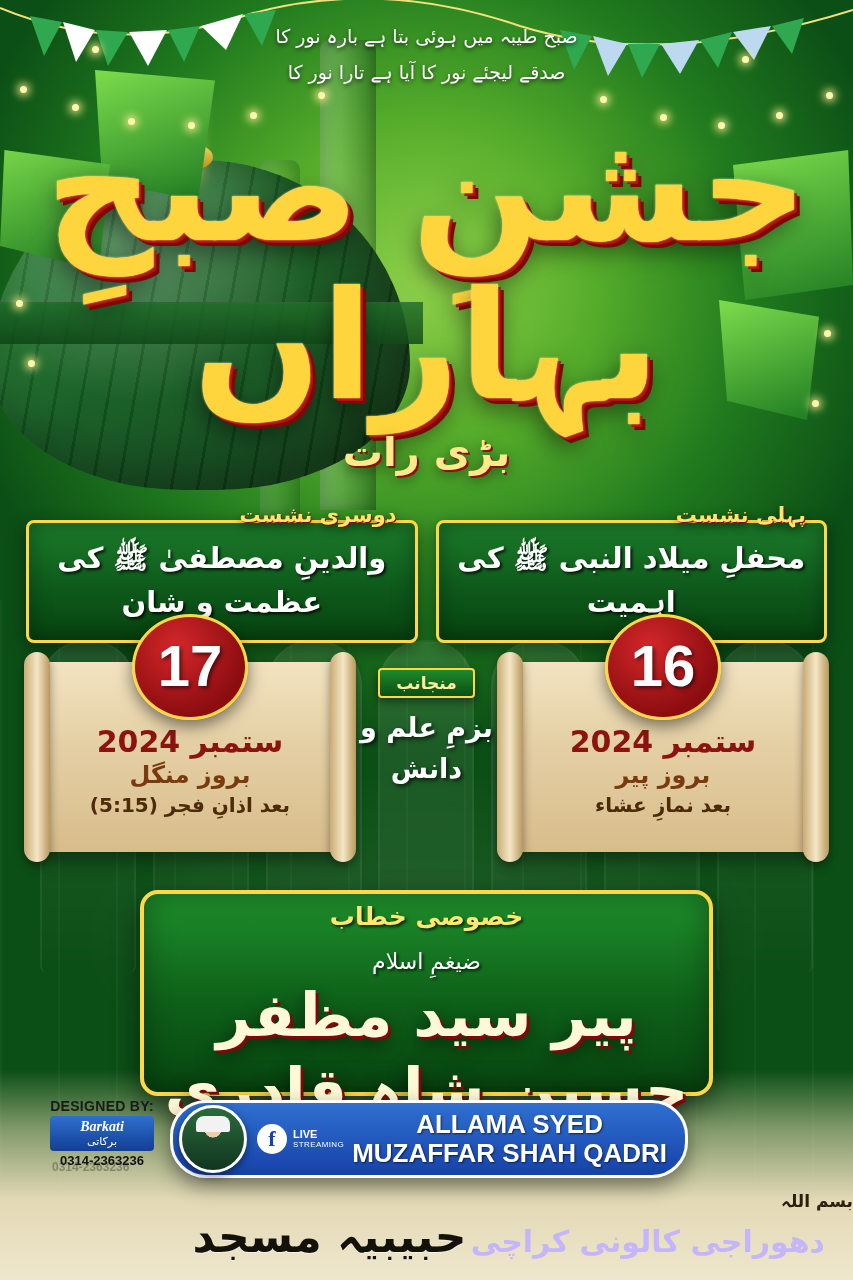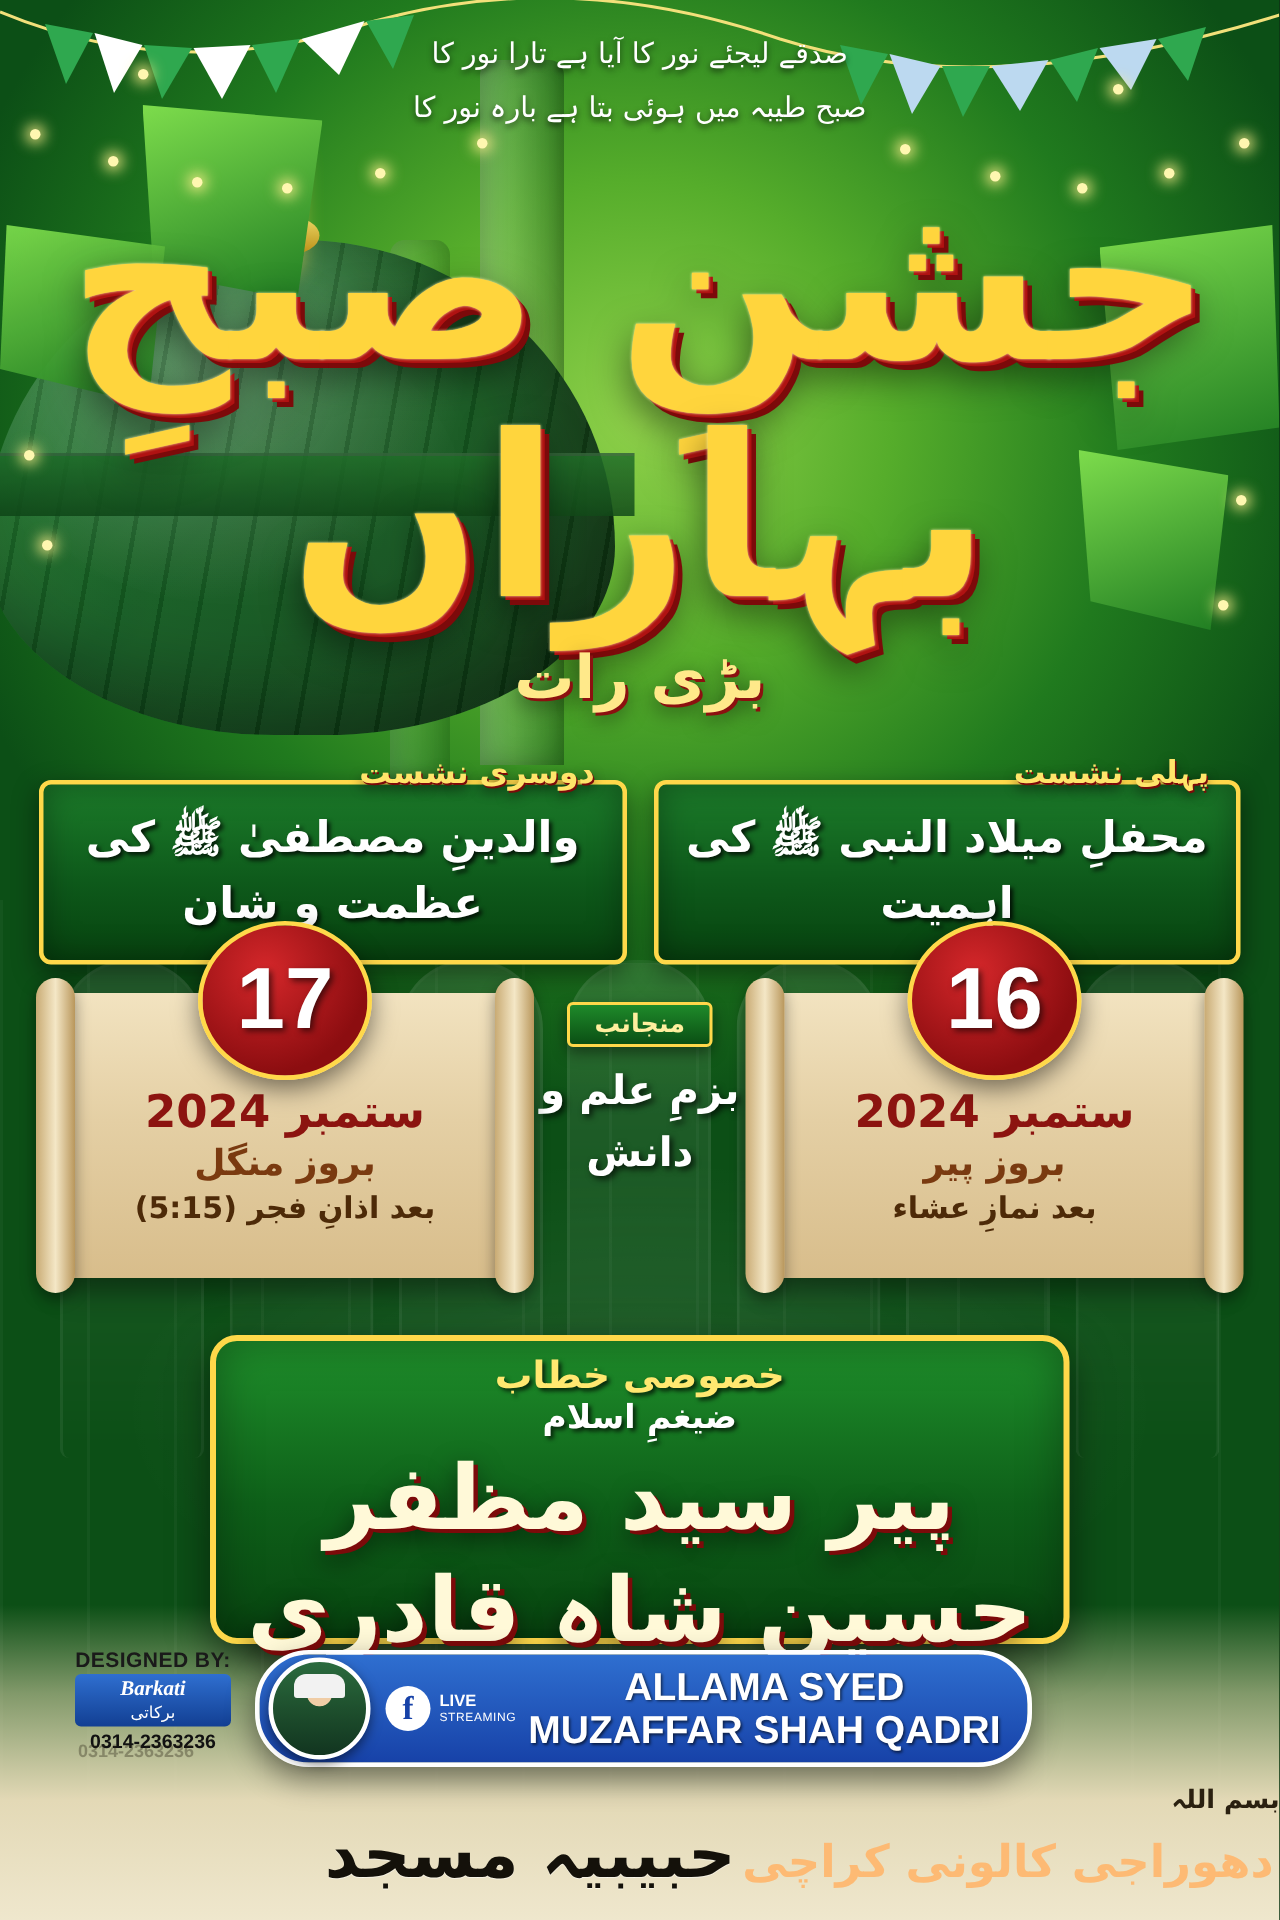--- a/index.html
+++ b/index.html
@@ -354,24 +354,24 @@
     padding-top: 8px;
   }
   .speaker-panel .khitab {
     font-family: "DejaVu Sans", sans-serif;
     font-size: 25px;
     font-weight: bold;
     color: #ffe870;
     text-shadow: 2px 2px 3px rgba(0,0,0,.7);
   }
   .speaker-panel .honorific {
-    margin-top: 2px;
+    margin-top: 18px;
     font-family: "DejaVu Sans", sans-serif;
     font-size: 22px;
-    font-weight: bold;
+    font-weight: normal;
     color: #ffffff;
     text-shadow: 2px 2px 3px rgba(0,0,0,.7);
   }
   .speaker-panel .name-ur {
     margin-top: 4px;
     font-family: "DejaVu Sans", sans-serif;
     font-size: 60px;
     font-weight: bold;
     color: #fff9d8;
     text-shadow: 3px 3px 0 #7c0a0a, 0 6px 18px rgba(0,0,0,.6);
@@ -508,23 +508,23 @@
     font-family: "DejaVu Sans", sans-serif;
     font-size: 44px;
     font-weight: bold;
     color: #14110a;
     text-shadow: 0 1px 0 rgba(255,255,255,.5);
   }
   .venue .addr {
     font-family: "DejaVu Sans", sans-serif;
     font-size: 30px;
     font-weight: bold;
-    color: #fdba74;
+    color: #c4b5fd;
     display: inline-block;
-    margin-right: 4px;
+    margin-right: 28px;
   }
   .faded-phone {
     position: absolute;
     left: 52px;
     top: 1160px;
     font-family: "Liberation Sans", sans-serif;
     font-size: 12px;
     font-weight: bold;
     color: rgba(40,35,20,.35);
   }
@@ -603,22 +603,22 @@
       <b style="left:826px;top:92px"></b>
     <b style="left:16px;top:300px"></b>
       <b style="left:28px;top:360px"></b>
       <b style="left:824px;top:330px"></b>
     <b style="left:812px;top:400px"></b>
       <b style="left:92px;top:46px"></b>
       <b style="left:742px;top:56px"></b>
   </div>
 
   <div class="couplet">
+    <div>صبح طیبہ میں ہوئی بتا ہے بارہ نور کا</div>
     <div>صدقے لیجئے نور کا آیا ہے تارا نور کا</div>
-    <div>صبح طیبہ میں ہوئی بتا ہے بارہ نور کا</div>
   </div>
 
   <div class="title-wrap">
     <div class="title-main">جشنِ صبحِ بہاراں</div>
     <div class="title-sub">بڑی رات</div>
   </div>
 
   <div class="sessions">
     <div class="session">
       <div class="tag">پہلی نشست</div>

